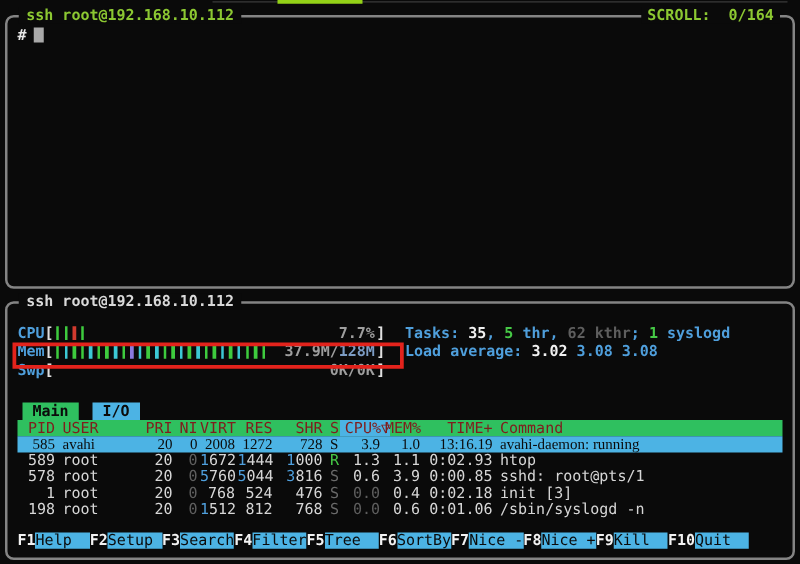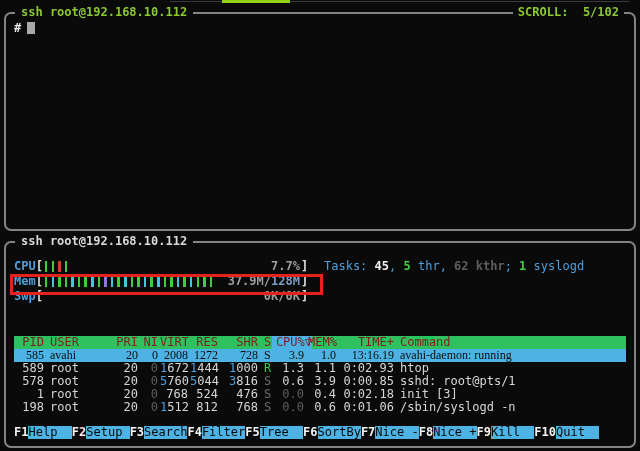--- a/index.html
+++ b/index.html
@@ -26,21 +26,21 @@
   .htop{position:absolute;inset:0;}
   .meter-row{position:absolute;left:8px;height:15px;line-height:15px;white-space:pre;display:flex;align-items:center;}
   .m-label{color:var(--label_blue);font-weight:700;}
   .bracket{color:#e0e0e0;font-weight:700;}
   .meter-area{position:relative;width:258px;height:15px;display:flex;align-items:center;gap:4.1px;padding-left:2px;box-sizing:border-box;}
   .bar{width:2.5px;height:11px;flex:0 0 auto;}
   .meter-val{position:absolute;right:1px;top:0;color:var(--value_gray);font-weight:700;background:transparent;}
   .mem-total{color:#7c9cc4;}
   .mem-annotation{position:absolute;left:4px;top:31px;width:313px;height:21px;border:3px solid var(--annotation_red);box-sizing:border-box;pointer-events:none;}
   .stats-line{position:absolute;left:318px;height:15px;line-height:15px;white-space:pre;}
-  .t-b{color:var(--label_blue);font-weight:400;}
+  .t-b{color:var(--label_blue);font-weight:700;}
   .t-w{color:var(--bold_white);font-weight:700;}
   .t-g{color:#46c946;font-weight:700;}
   .t-d{color:var(--dim_gray);font-weight:700;}
   .tabs{position:absolute;left:12px;top:79px;height:14px;display:flex;gap:11px;}
   .tab{padding:0 8px;height:14px;line-height:14px;color:#0b0b0b;font-weight:700;}
   .tab.active{background:var(--header_green);}
   .tab.inactive{background:var(--selection_cyan);}
   .ptable{position:absolute;left:8px;right:8px;top:93px;}
   .prow{position:relative;height:13px;white-space:pre;}
   .prow .cell{position:absolute;top:0;height:13px;overflow:visible;}
@@ -58,41 +58,46 @@
   .fkey-label{background:var(--selection_cyan);color:#0b0b0b;}
 </style>
 </head>
 <body>
 
 <div class="artifact-line"></div>
 <div class="artifact-bar"></div>
 
 <div class="pane pane-top">
   <span class="pane-title focused">ssh root@192.168.10.112</span>
-  <span class="scroll-ind"><span>SCROLL:</span>  <span>5/102</span></span>
+  <span class="scroll-ind"><span>SCROLL:</span>  <span>0/164</span></span>
   <div class="prompt-line"><span>#</span><span class="cursor"></span></div>
 </div>
 
 <div class="pane pane-bottom">
   <span class="pane-title unfocused">ssh root@192.168.10.112</span>
   <div class="htop">
 
     <div class="meter-row" style="top:16px;">
       <span class="m-label">CPU</span><span class="bracket">[</span><span class="meter-area" id="cpu-bars"><span class="bar" style="background: var(--meter_green);"></span><span class="bar" style="background: var(--meter_green);"></span><span class="bar" style="background: var(--meter_red);"></span><span class="meter-val">7.7%</span><span class="bar" style="background: var(--meter_green);"></span></span><span class="bracket">]</span>
     </div>
     <div class="meter-row" style="top:31px;">
       <span class="m-label">Mem</span><span class="bracket">[</span><span class="meter-area" id="mem-bars"><span class="bar" style="background: var(--meter_green);"></span><span class="bar" style="background: var(--meter_cyan);"></span><span class="bar" style="background: var(--meter_green);"></span><span class="bar" style="background: var(--meter_green);"></span><span class="bar" style="background: var(--meter_cyan);"></span><span class="bar" style="background: var(--meter_green);"></span><span class="bar" style="background: var(--meter_green);"></span><span class="bar" style="background: var(--meter_cyan);"></span><span class="bar" style="background: var(--meter_green);"></span><span class="bar" style="background: var(--meter_violet);"></span><span class="bar" style="background: var(--meter_cyan);"></span><span class="bar" style="background: var(--meter_green);"></span><span class="bar" style="background: var(--meter_cyan);"></span><span class="bar" style="background: var(--meter_green);"></span><span class="bar" style="background: var(--meter_green);"></span><span class="bar" style="background: var(--meter_cyan);"></span><span class="bar" style="background: var(--meter_green);"></span><span class="bar" style="background: var(--meter_cyan);"></span><span class="bar" style="background: var(--meter_green);"></span><span class="bar" style="background: var(--meter_green);"></span><span class="bar" style="background: var(--meter_cyan);"></span><span class="bar" style="background: var(--meter_green);"></span><span class="bar" style="background: var(--meter_cyan);"></span><span class="bar" style="background: var(--meter_green);"></span><span class="bar" style="background: var(--meter_green);"></span><span class="meter-val"><span>37.9M</span><span>/</span><span class="mem-total">128M</span></span><span class="bar" style="background: var(--meter_green);"></span></span><span class="bracket">]</span>
     </div>
     <div class="meter-row" style="top:46px;text-align:right;">
       <span class="m-label">Swp</span><span class="bracket">[</span><span class="meter-area" id="swp-bars"><span class="meter-val">0K/0K</span></span><span class="bracket">]</span>
     </div>
     <div class="mem-annotation"></div>
 
-    <div class="stats-line" style="top:16px;" id="tasks-line"><span class="t-b">Tasks: </span><span class="t-w">45</span><span class="t-b">, </span><span class="t-g">5</span><span class="t-b"> thr</span><span class="t-b">, </span><span class="t-d">62 kthr</span><span class="t-b">; </span><span class="t-g">1</span><span class="t-b"> syslogd</span></div>
+    <div class="stats-line" style="top:16px;" id="tasks-line"><span class="t-b">Tasks: </span><span class="t-w">35</span><span class="t-b">, </span><span class="t-g">5</span><span class="t-b"> thr</span><span class="t-b">, </span><span class="t-d">62 kthr</span><span class="t-b">; </span><span class="t-g">1</span><span class="t-b"> syslogd</span></div>
+    <div class="stats-line" style="top:31px;" id="load-line"><span class="t-b">Load average: </span><span class="t-w">3.02</span><span class="t-b"> 3.08</span><span class="t-b"> 3.08</span></div>
 
+    <div class="tabs" id="tabs">
+        <span class="tab active">Main</span>
+        <span class="tab inactive">I/O</span>
+      </div>
 
     <div class="ptable">
       <div class="prow header-row" id="table-header"><span class="cell" style="left: 0px; width: 30px; text-align: right;">PID</span><span class="cell" style="left: 36px; width: 62px; text-align: left;">USER</span><span class="cell" style="left: 96px; width: 28px; text-align: right;">PRI</span><span class="cell" style="left: 128px; width: 16px; text-align: right;">NI</span><span class="cell" style="left: 146px; width: 28px; text-align: right;">VIRT</span><span class="cell" style="left: 176px; width: 28px; text-align: right;">RES</span><span class="cell" style="left: 206px; width: 38px; text-align: right;">SHR</span><span class="cell" style="left: 250px; width: 12px; text-align: left;">S</span><span class="cell sort-cell" style="left: 258px; width: 40px; text-align: right;">CPU%▽</span><span class="cell" style="left: 294px; width: 28px; text-align: right;">MEM%</span><span class="cell" style="left: 324px; width: 56px; text-align: right;">TIME+</span><span class="cell" style="left: 386px; width: 230px; text-align: left;">Command</span></div>
       <div id="table-rows">
           <div class="prow selected"><span class="cell" style="left: 0px; width: 30px; text-align: right;">585</span><span class="cell" style="left: 36px; width: 62px; text-align: left;">avahi</span><span class="cell" style="left: 96px; width: 28px; text-align: right;">20</span><span class="cell" style="left: 128px; width: 16px; text-align: right;">0</span><span class="cell" style="left: 146px; width: 28px; text-align: right;"><span class="num-hi">2</span>008</span><span class="cell" style="left: 176px; width: 28px; text-align: right;"><span class="num-hi">1</span>272</span><span class="cell" style="left: 206px; width: 38px; text-align: right;">728</span><span class="cell s-sleep" style="left: 250px; width: 12px; text-align: left;">S</span><span class="cell" style="left: 258px; width: 32px; text-align: right;">3.9</span><span class="cell" style="left: 294px; width: 28px; text-align: right;">1.0</span><span class="cell" style="left: 324px; width: 56px; text-align: right;">13:16.19</span><span class="cell" style="left: 386px; width: 230px; text-align: left;">avahi-daemon: running</span></div>
           <div class="prow"><span class="cell" style="left: 0px; width: 30px; text-align: right;">589</span><span class="cell" style="left: 36px; width: 62px; text-align: left;">root</span><span class="cell" style="left: 96px; width: 28px; text-align: right;">20</span><span class="cell c-dim" style="left: 128px; width: 16px; text-align: right;">0</span><span class="cell" style="left: 146px; width: 28px; text-align: right;"><span class="num-hi">1</span>672</span><span class="cell" style="left: 176px; width: 28px; text-align: right;"><span class="num-hi">1</span>444</span><span class="cell" style="left: 206px; width: 38px; text-align: right;"><span class="num-hi">1</span>000</span><span class="cell s-run" style="left: 250px; width: 12px; text-align: left;">R</span><span class="cell" style="left: 258px; width: 32px; text-align: right;">1.3</span><span class="cell" style="left: 294px; width: 28px; text-align: right;">1.1</span><span class="cell" style="left: 324px; width: 56px; text-align: right;">0:02.93</span><span class="cell" style="left: 386px; width: 230px; text-align: left;">htop</span></div>
           <div class="prow"><span class="cell" style="left: 0px; width: 30px; text-align: right;">578</span><span class="cell" style="left: 36px; width: 62px; text-align: left;">root</span><span class="cell" style="left: 96px; width: 28px; text-align: right;">20</span><span class="cell c-dim" style="left: 128px; width: 16px; text-align: right;">0</span><span class="cell" style="left: 146px; width: 28px; text-align: right;"><span class="num-hi">5</span>760</span><span class="cell" style="left: 176px; width: 28px; text-align: right;"><span class="num-hi">5</span>044</span><span class="cell" style="left: 206px; width: 38px; text-align: right;"><span class="num-hi">3</span>816</span><span class="cell s-sleep" style="left: 250px; width: 12px; text-align: left;">S</span><span class="cell" style="left: 258px; width: 32px; text-align: right;">0.6</span><span class="cell" style="left: 294px; width: 28px; text-align: right;">3.9</span><span class="cell" style="left: 324px; width: 56px; text-align: right;">0:00.85</span><span class="cell" style="left: 386px; width: 230px; text-align: left;">sshd: root@pts/1</span></div>
           <div class="prow"><span class="cell" style="left: 0px; width: 30px; text-align: right;">1</span><span class="cell" style="left: 36px; width: 62px; text-align: left;">root</span><span class="cell" style="left: 96px; width: 28px; text-align: right;">20</span><span class="cell c-dim" style="left: 128px; width: 16px; text-align: right;">0</span><span class="cell" style="left: 146px; width: 28px; text-align: right;">768</span><span class="cell" style="left: 176px; width: 28px; text-align: right;">524</span><span class="cell" style="left: 206px; width: 38px; text-align: right;">476</span><span class="cell s-sleep" style="left: 250px; width: 12px; text-align: left;">S</span><span class="cell c-dim" style="left: 258px; width: 32px; text-align: right;">0.0</span><span class="cell" style="left: 294px; width: 28px; text-align: right;">0.4</span><span class="cell" style="left: 324px; width: 56px; text-align: right;">0:02.18</span><span class="cell" style="left: 386px; width: 230px; text-align: left;">init [3]</span></div>
           <div class="prow"><span class="cell" style="left: 0px; width: 30px; text-align: right;">198</span><span class="cell" style="left: 36px; width: 62px; text-align: left;">root</span><span class="cell" style="left: 96px; width: 28px; text-align: right;">20</span><span class="cell c-dim" style="left: 128px; width: 16px; text-align: right;">0</span><span class="cell" style="left: 146px; width: 28px; text-align: right;"><span class="num-hi">1</span>512</span><span class="cell" style="left: 176px; width: 28px; text-align: right;">812</span><span class="cell" style="left: 206px; width: 38px; text-align: right;">768</span><span class="cell s-sleep" style="left: 250px; width: 12px; text-align: left;">S</span><span class="cell c-dim" style="left: 258px; width: 32px; text-align: right;">0.0</span><span class="cell" style="left: 294px; width: 28px; text-align: right;">0.6</span><span class="cell" style="left: 324px; width: 56px; text-align: right;">0:01.06</span><span class="cell" style="left: 386px; width: 230px; text-align: left;">/sbin/syslogd -n</span></div>
         </div>

